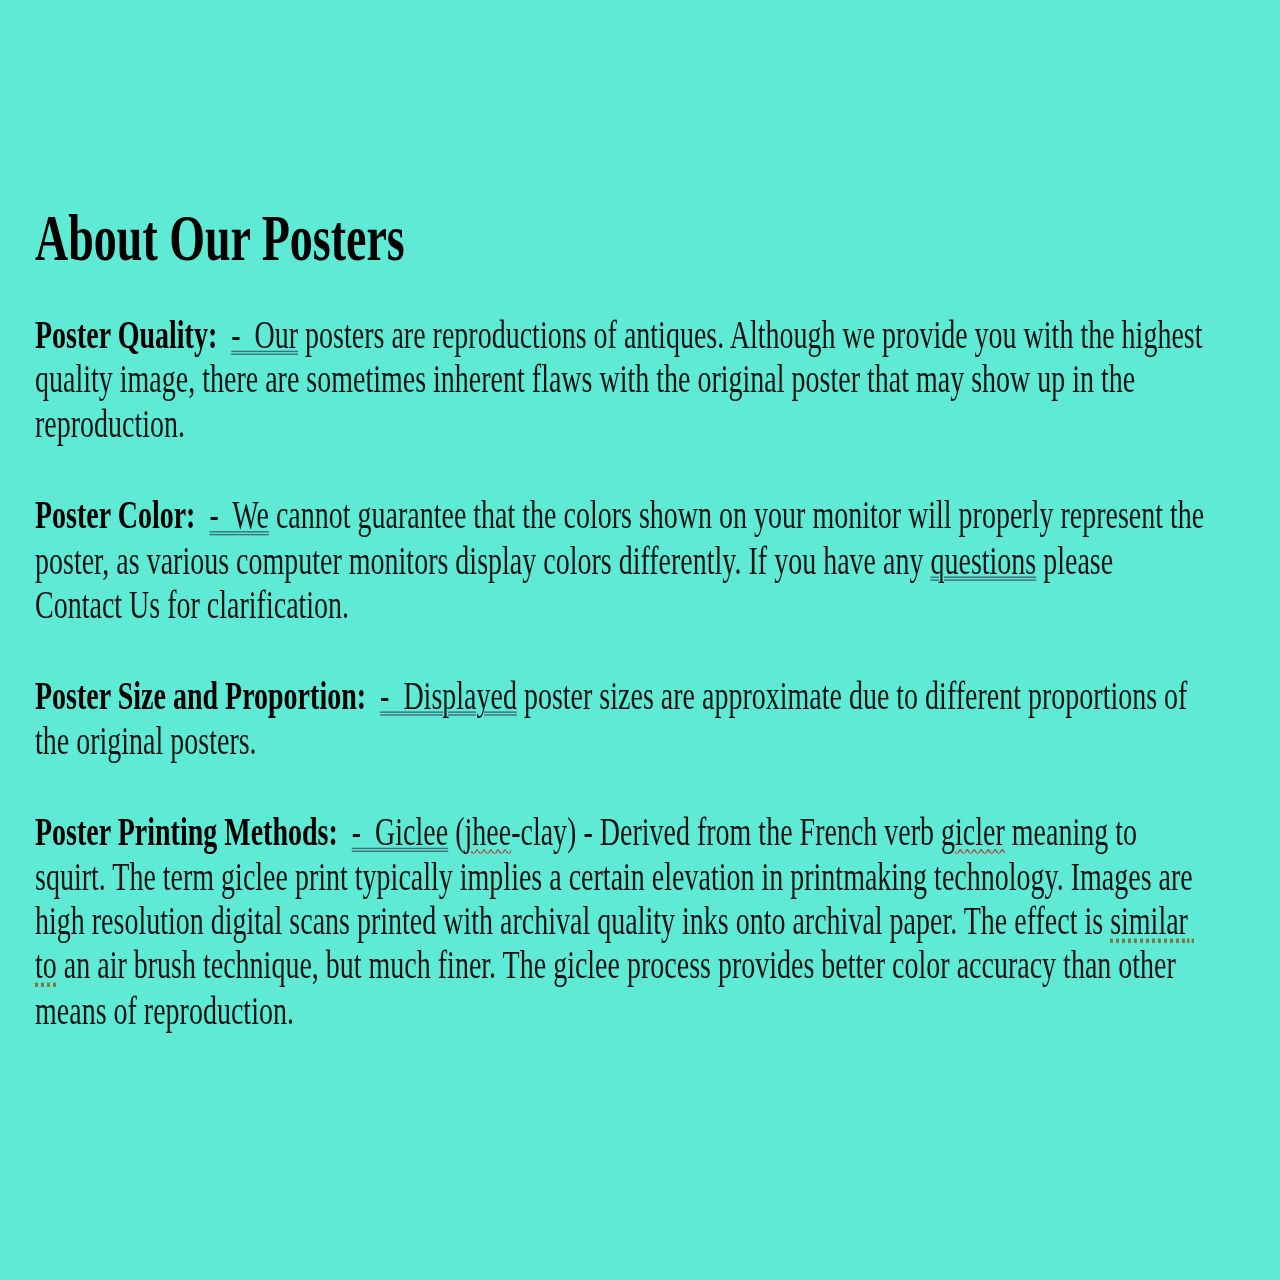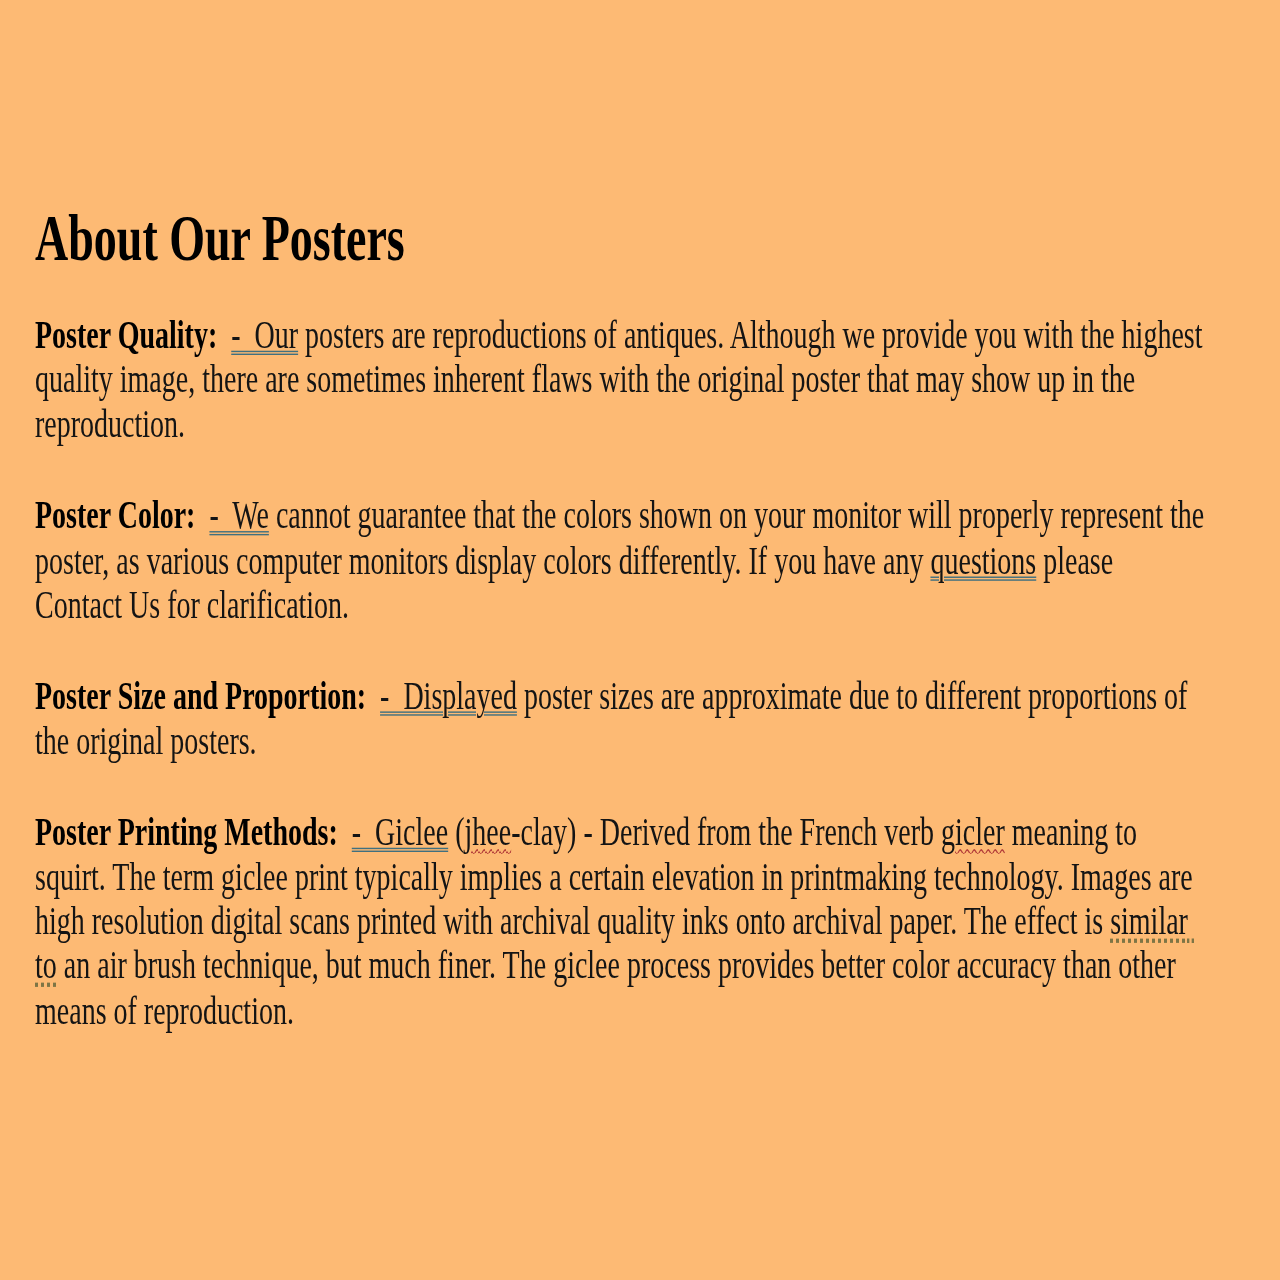--- a/index.html
+++ b/index.html
@@ -1,16 +1,16 @@
 <!DOCTYPE html>
 <html style="--double-underline: #40707f; --spellcheck-red: #b23b38; --grammar-dotted: #7e7545; --text: #141414;"><head>
 <meta charset="utf-8">
 <style>
   html,body{margin:0;padding:0;background:#ffffff;}
-  .canvas{position:relative;width:1280px;height:1280px;overflow:hidden;background:#fdba74;}
+  .canvas{position:relative;width:1280px;height:1280px;overflow:hidden;background:#5eead4;}
   
   .stretch{position:absolute;top:0;left:0;width:1280px;height:902px;
            transform:scale(1,1.42);transform-origin:0 0;}
   .page{position:relative;width:100%;height:100%;
         font-family:"Liberation Serif","DejaVu Serif",serif;
         color:var(--text,#141414);}
   .page h1{margin:145px 0 29px 35px;font-size:46px;line-height:46px;
            font-weight:700;color:#000;letter-spacing:0;}
   .page p{margin:0 0 33px 35px;width:1172px;font-size:28px;line-height:31.4px;
           white-space:pre-wrap;}

